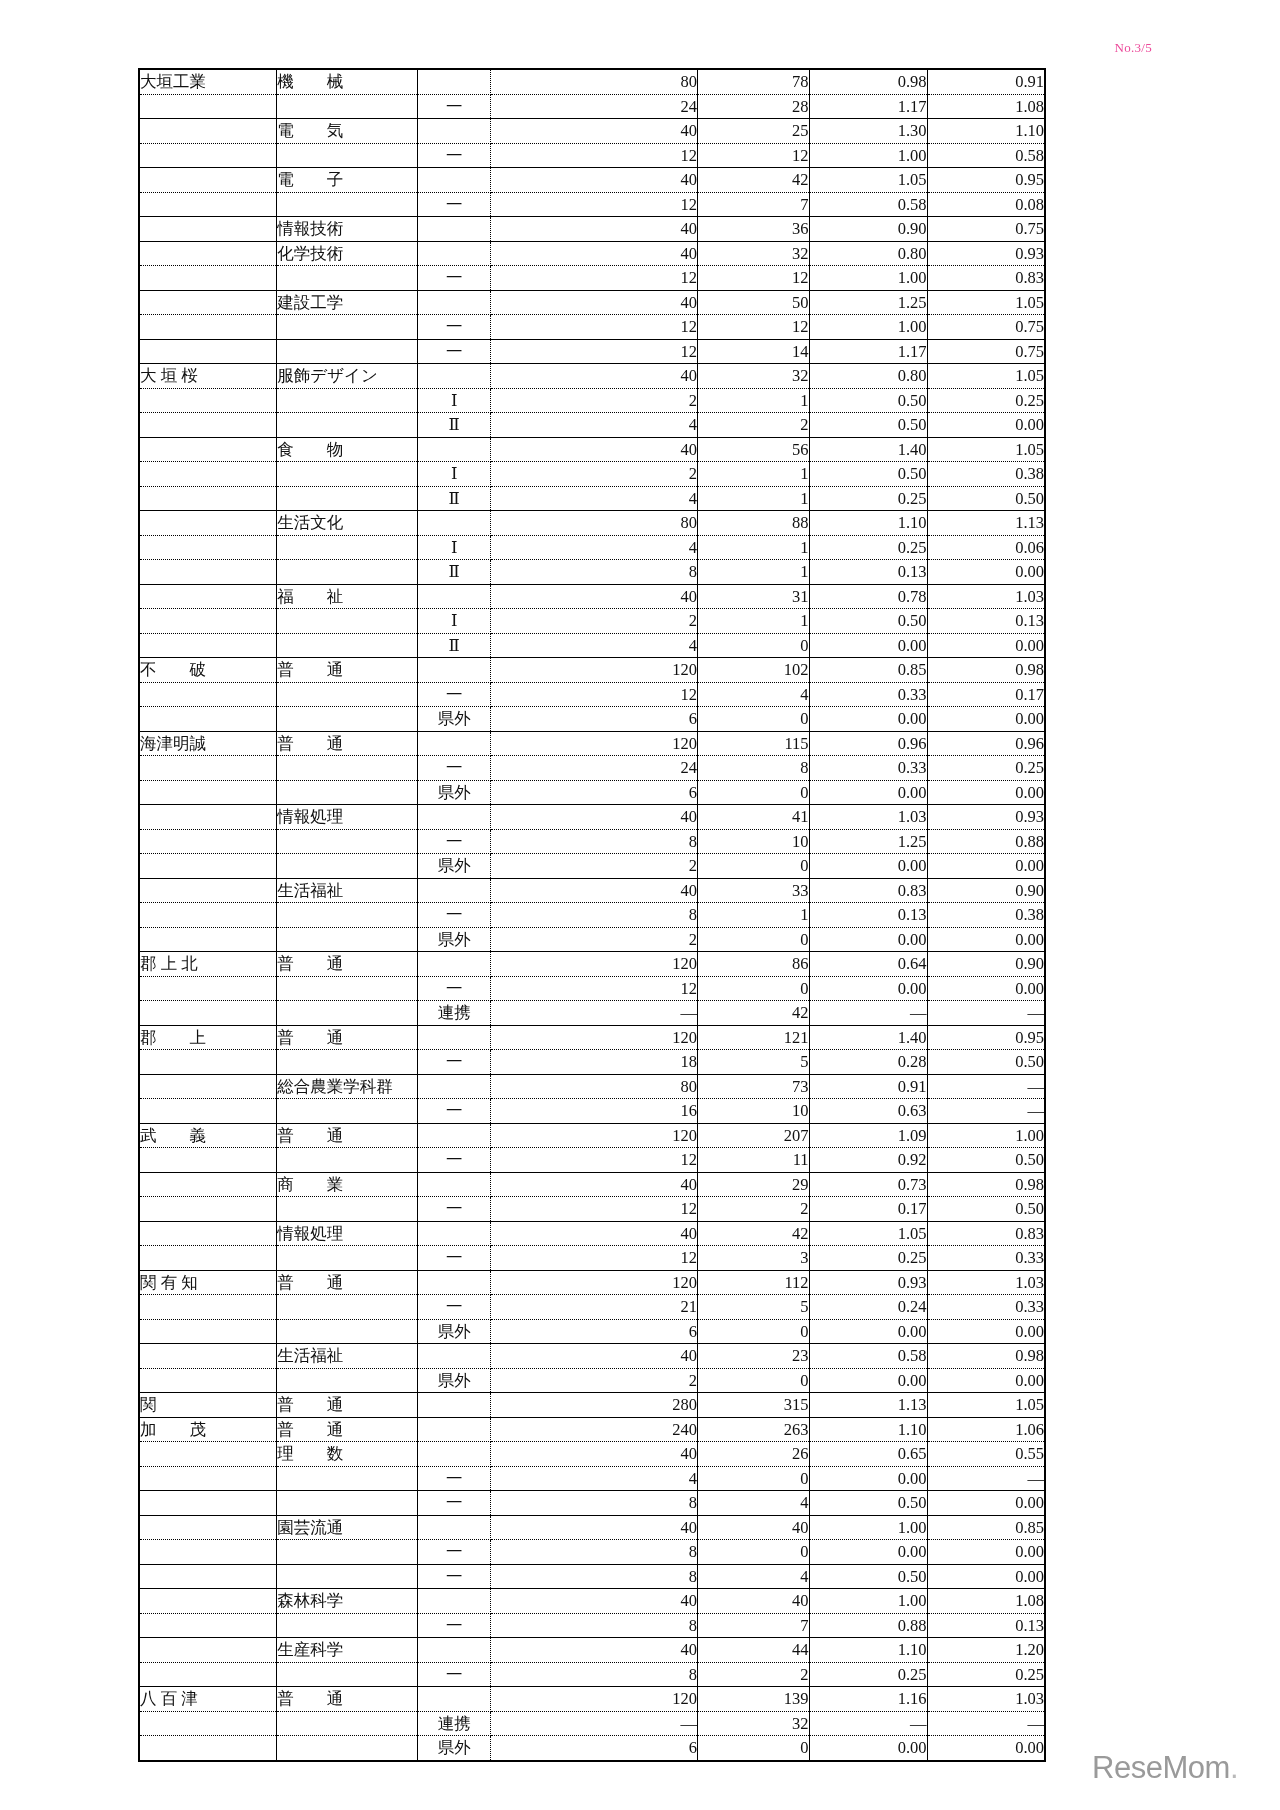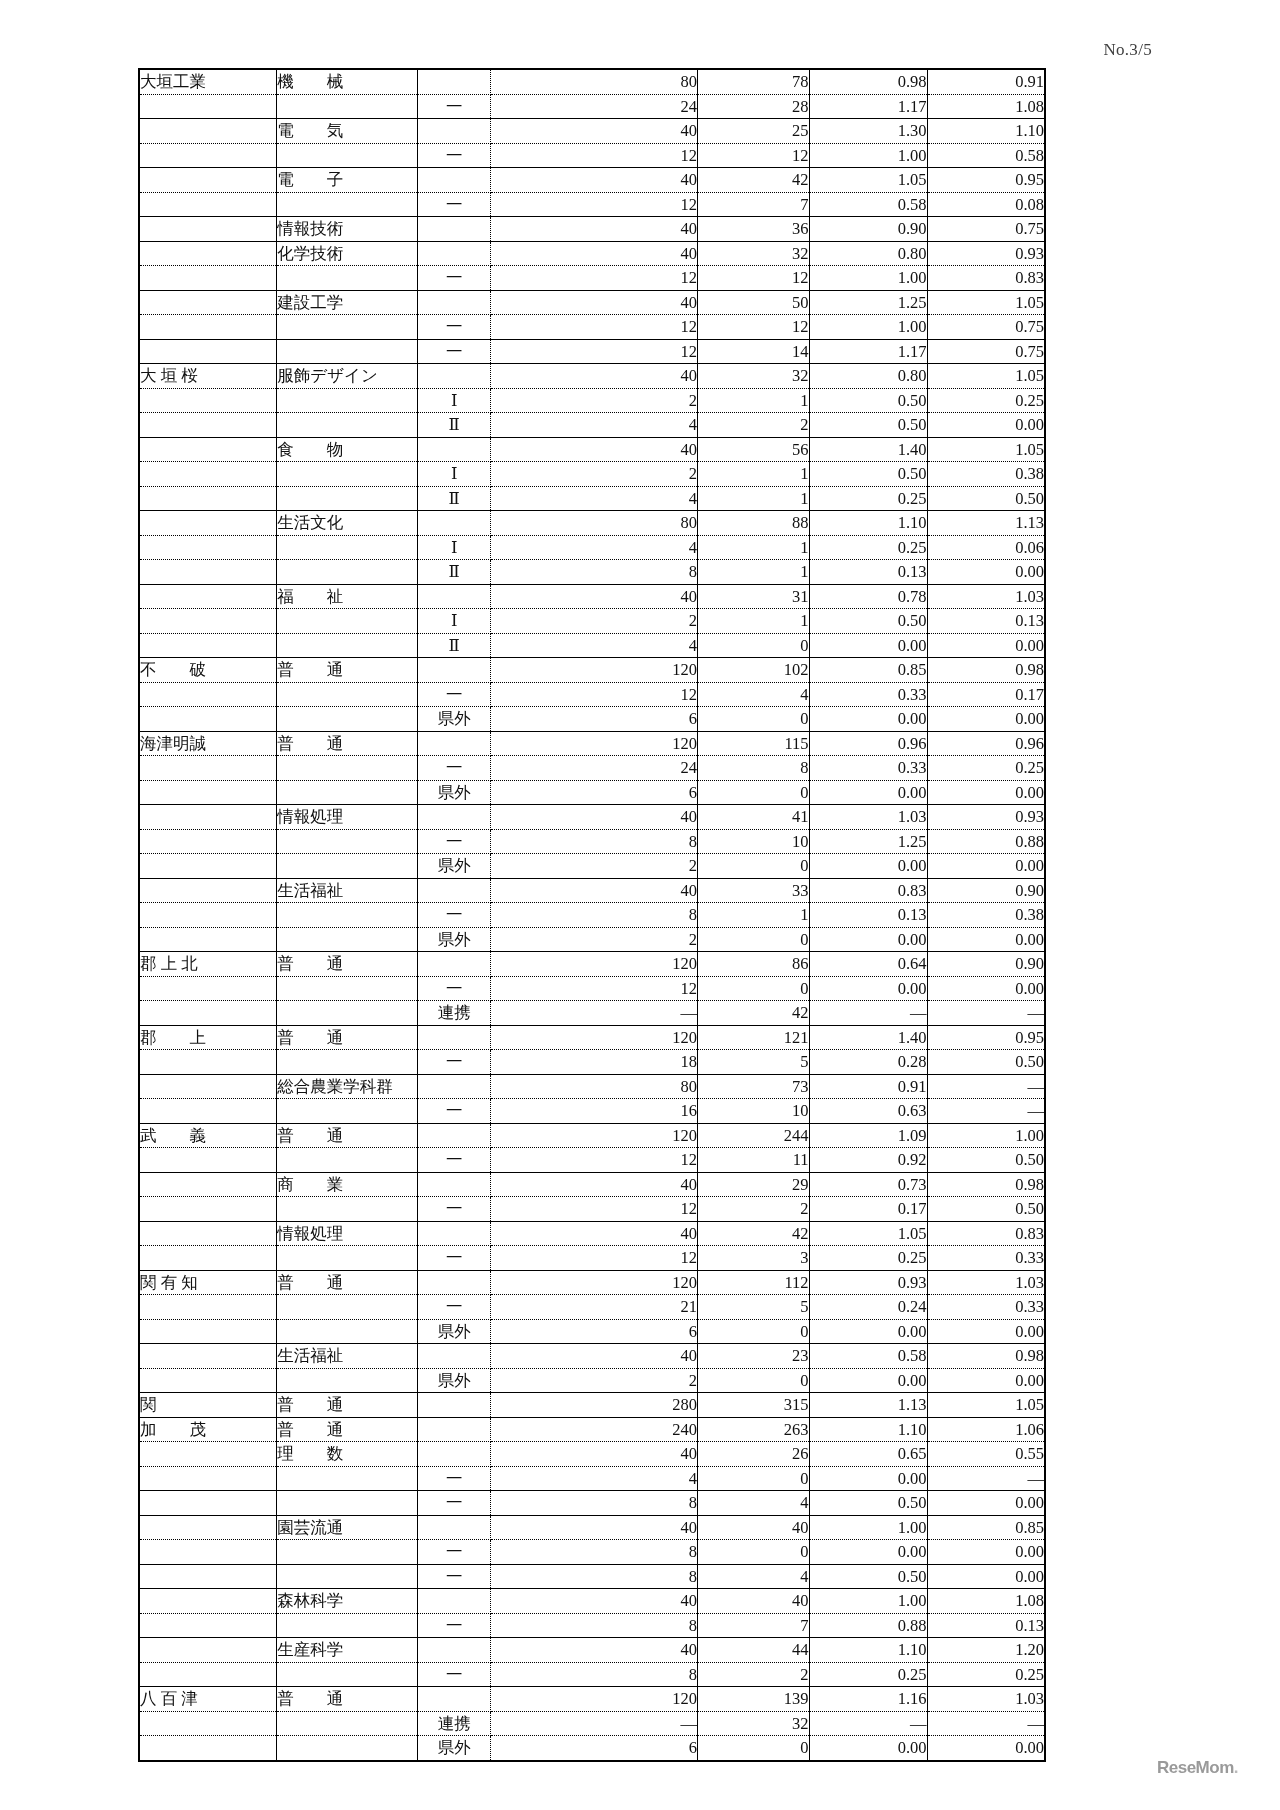--- a/index.html
+++ b/index.html
@@ -18,23 +18,23 @@
   .page {
     position: absolute;
     left: 0; top: 0;
     width: 1280px;
     height: 1810px;
   }
   .page-no {
     position: absolute;
     right: 128px;
     top: 40px;
-    font-size: 17px;
+    font-size: 13px;
     letter-spacing: 0.3px;
-    color: #404040;
+    color: #ec4899;
     font-family: "Liberation Serif", "DejaVu Serif", serif;
   }
   .table-wrap {
     position: absolute;
     left: 138px;
     top: 68px;
     width: 908px;
   }
   table.main {
     border-collapse: collapse;
@@ -91,24 +91,24 @@
   }
   td.num {
     text-align: right;
     padding-right: 10px;
     font-variant-numeric: tabular-nums;
   }
 
   .footer-logo {
     position: absolute;
     right: 42px;
-    bottom: 32px;
+    bottom: 24px;
     font-family: "Liberation Sans", sans-serif;
-    font-size: 17px;
-    font-weight: bold;
+    font-size: 31px;
+    font-weight: normal;
     color: #9a9a9a;
     letter-spacing: -0.5px;
   }
   .footer-logo .accent { color: #b9b9b9; }
 </style>
 </head>
 <body>
 
 <div class="page">
 
@@ -511,21 +511,21 @@
             <td class="num sep-cap">16</td>
             <td class="num sep-app">10</td>
             <td class="num sep-ratio">0.63</td>
             <td class="num">—</td>
           </tr>
           <tr class="dash">
             <td class="school sep-school">武　　義</td>
             <td class="course sep-course">普　　通</td>
             <td class="kind sep-kind"></td>
             <td class="num sep-cap">120</td>
-            <td class="num sep-app">244</td>
+            <td class="num sep-app">207</td>
             <td class="num sep-ratio">1.09</td>
             <td class="num">1.00</td>
           </tr>
           <tr class="solid-light">
             <td class="school sep-school"></td>
             <td class="course sep-course"></td>
             <td class="kind sep-kind">一</td>
             <td class="num sep-cap">12</td>
             <td class="num sep-app">11</td>
             <td class="num sep-ratio">0.92</td>

